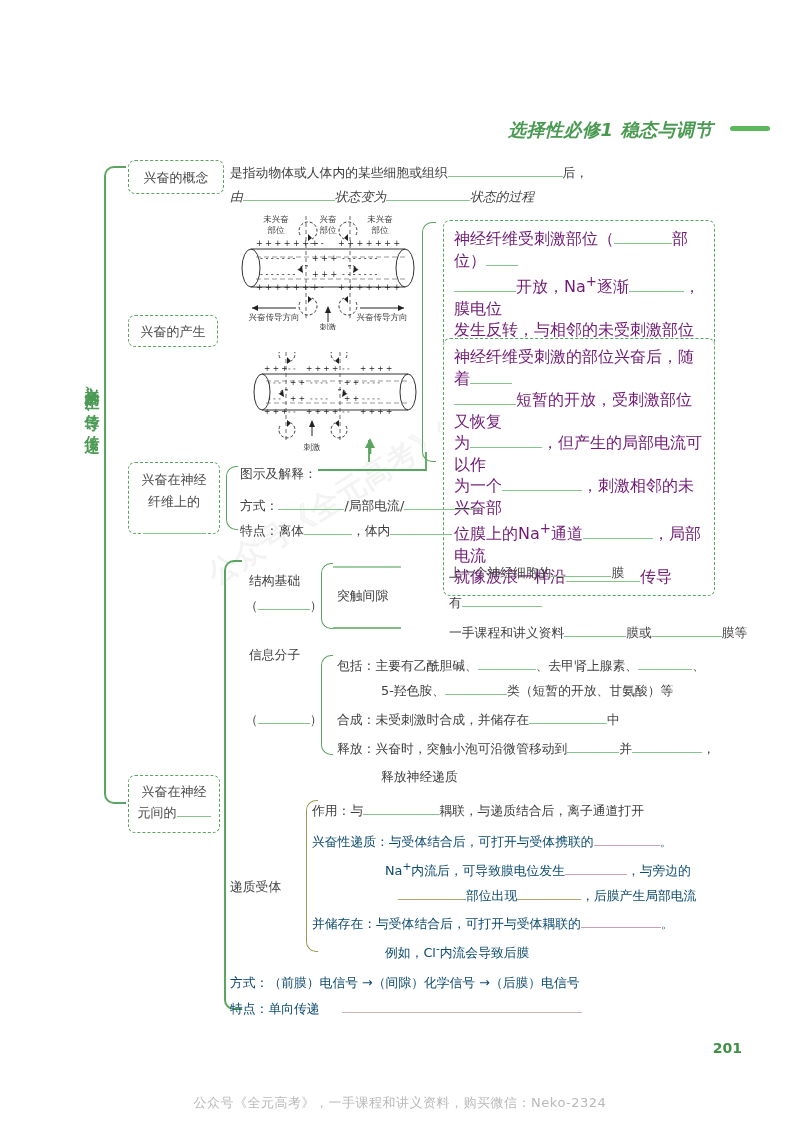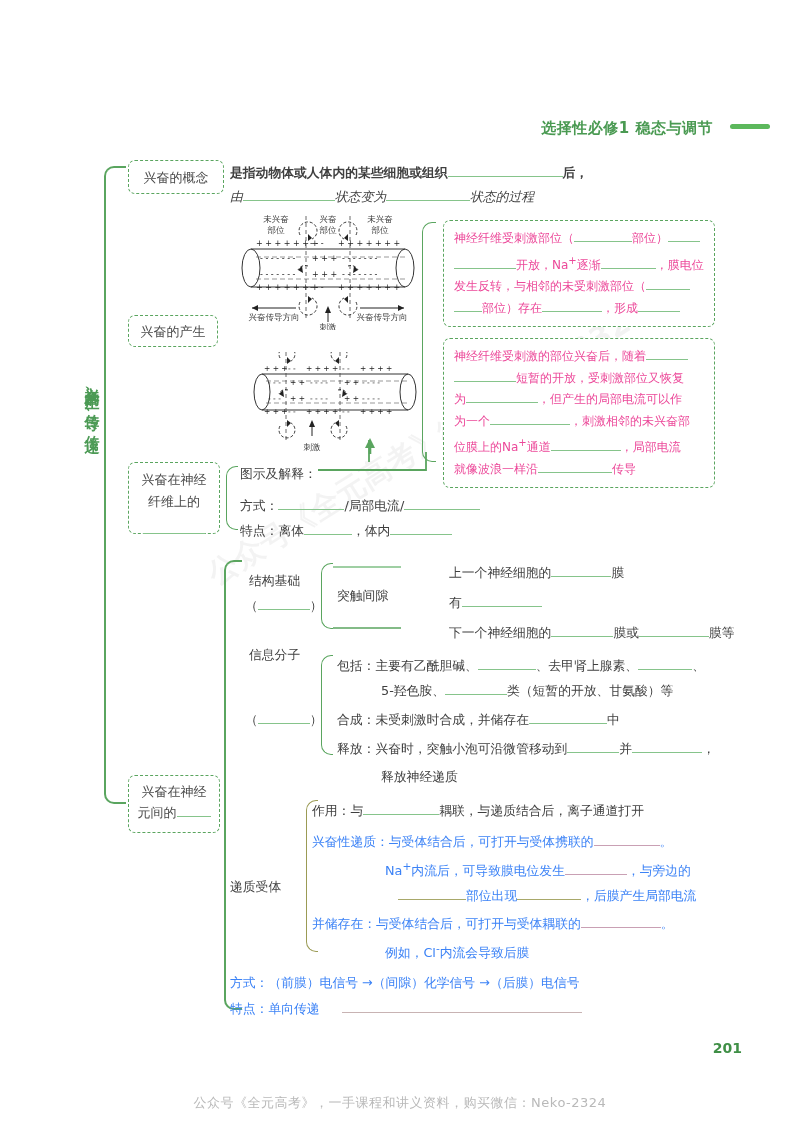--- a/index.html
+++ b/index.html
@@ -14,22 +14,22 @@
   }
   .page { position:absolute; left:0; top:0; width:800px; height:1132px; }
 
   
   .header {
     position:absolute; left:0; top:118px; width:800px;
     text-align:right; padding-right:30px;
   }
   .header-title {
     display:inline-block;
-    color:#4a9a52; font-size:15px; font-weight:bold;
-    letter-spacing:0.5px; vertical-align:middle;
+    color:#4a9a52; font-size:18px; font-weight:bold;
+    letter-spacing:0.5px; vertical-align:middle;font-style:italic;
   }
   .header-dash {
     display:inline-block; width:40px; height:5px; border-radius:3px;
     background:#5cb85c; margin-left:12px; vertical-align:middle;
     position:relative; top:-2px;
   }
 
   
   .root-title {
     position:absolute; left:78px; top:375px;
@@ -64,40 +64,40 @@
     padding:5px 6px 6px 6px;
     background:#fff;
   }
 
   
   .infobox {
     position:absolute;
     border:1.6px dashed #5aa55f;
     border-radius:7px;
     padding:7px 10px;
-    font-size:12px;
+    font-size:16px;
     line-height:21.5px;
-    color:#ec4899;
+    color:#701a75;
     background:#fff;
   }
 
   
   .u { display:inline-block; border-bottom:1.3px solid #86c48b; vertical-align:baseline; height:14px; }
   .u.olive { border-bottom-color:#a8a86a; }
   .u.pinkline { border-bottom-color:#c9a0b4; }
 
   
   .row {
     position:absolute;
     font-size:12.8px;
     line-height:22px;
     color:#3f3f3f;
     white-space:nowrap;
   }
-  .row.pink { color:#3b82f6; }
+  .row.pink { color:#0c4a6e; }
 
   
   .fig { position:absolute; }
   .fig svg { display:block; }
   .figcap { font-size:8.5px; fill:#3a3a3a; font-family:"DejaVu Sans","Liberation Sans",sans-serif; }
 
   
   .pageno {
     position:absolute; right:58px; top:1040px;
     color:#3f8f46; font-size:14px; font-weight:bold;
@@ -129,21 +129,21 @@
   </div>
 
   <div class="root-title">兴奋的产生、传导、传递</div>
 
   <div class="brace" style="left:104px; top:166px; width:22px; height:638px;"></div>
 
   <div class="node" style="left:128px; top:160px; width:96px; height:34px; line-height:24px;">
     <span>兴奋的概念</span>
   </div>
 
-  <div class="row" style="left:230px; top:162px;font-weight:bold;">
+  <div class="row" style="left:230px; top:162px;">
     <span>是指动物体或人体内的某些细胞或组织</span><span class="u" style="width:115px;"></span><span>后，</span>
   </div>
   <div class="row" style="left:230px; top:186px;font-style:italic;">
     <span>由</span><span class="u" style="width:92px;"></span><span>状态变为</span><span class="u" style="width:84px;"></span><span>状态的过程</span>
   </div>
 
   <div class="node" style="left:128px; top:315px; width:90px; height:32px; line-height:22px;">
     <span>兴奋的产生</span>
   </div>
 
@@ -363,21 +363,21 @@
     <line x1="0" y1="63" x2="68" y2="63" stroke="#5aa55f" stroke-width="1.3"></line>
   </svg>
 
   <div class="row" style="left:449px; top:562px;">
     <span>上一个神经细胞的</span><span class="u" style="width:60px;"></span><span>膜</span>
   </div>
   <div class="row" style="left:449px; top:592px;">
     <span>有</span><span class="u" style="width:80px;"></span>
   </div>
   <div class="row" style="left:449px; top:622px;">
-    <span>下一个神经细胞的</span><span class="u" style="width:62px;"></span><span>膜或</span><span class="u" style="width:70px;"></span><span>膜等</span>
+    <span>一手课程和讲义资料</span><span class="u" style="width:62px;"></span><span>膜或</span><span class="u" style="width:70px;"></span><span>膜等</span>
   </div>
 
   <div class="row" style="left:249px; top:644px;">
     <span>信息分子</span>
   </div>
   <div class="row" style="left:245px; top:709px;">
     <span>（</span><span class="u" style="width:52px;"></span><span>）</span>
   </div>
   <div class="brace thin" style="left:321px; top:655px; width:12px; height:100px;"></div>
 

